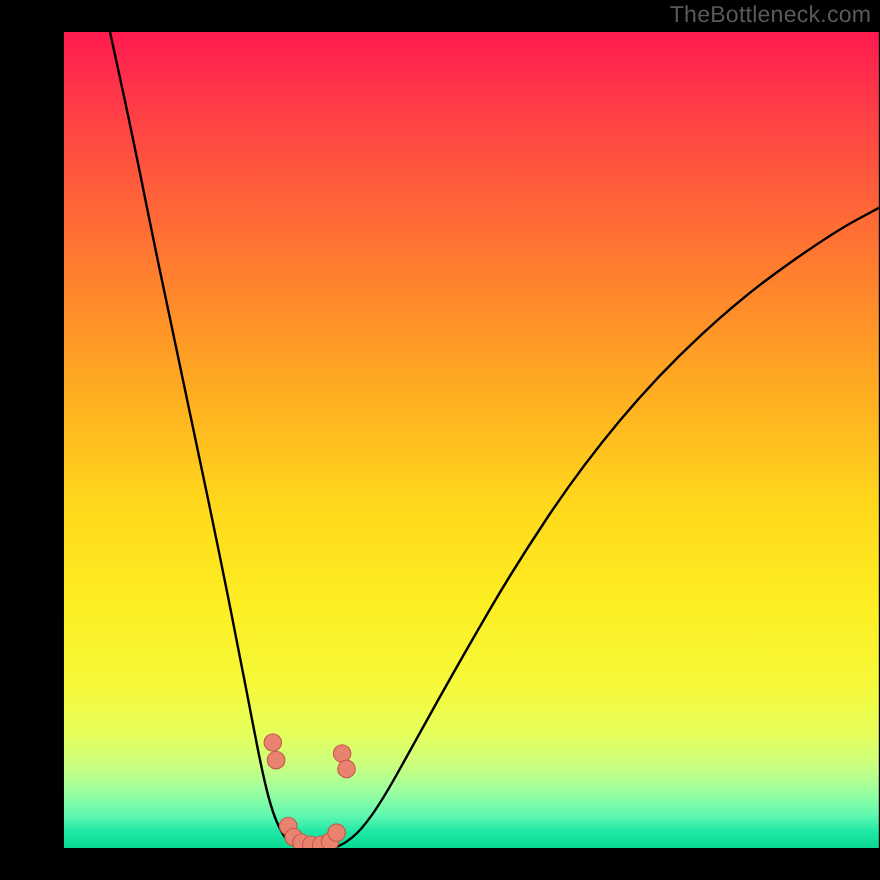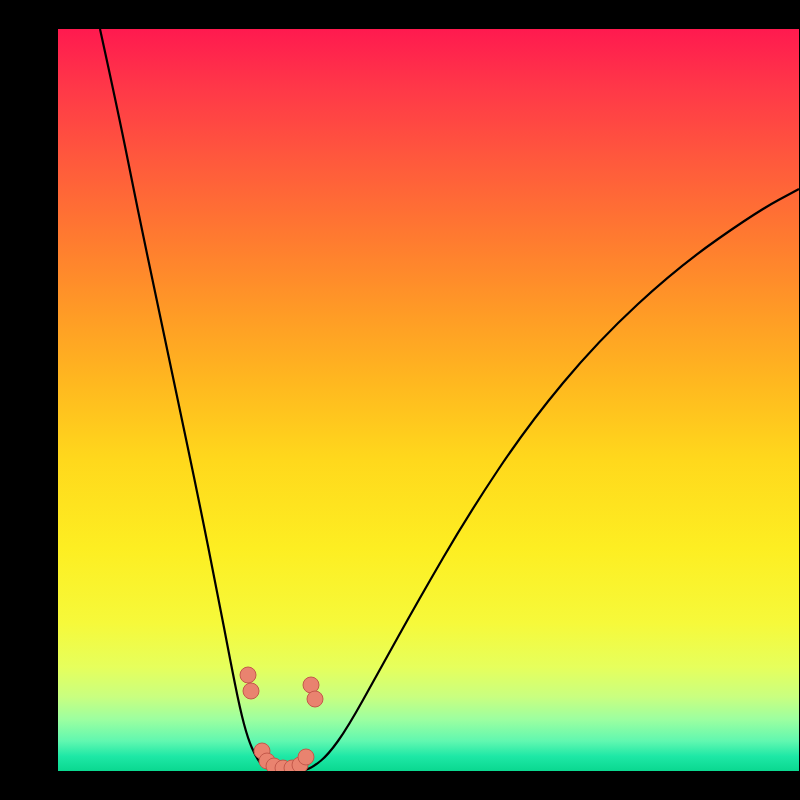--- a/index.html
+++ b/index.html
@@ -63,20 +63,21 @@
     position: absolute;
     inset: 0;
     width: 100%;
     height: 100%;
   }
 </style>
 </head>
 <body>
 
 <div class="frame">
+  <div class="watermark">TheBottleneck.com</div>
 
   <div class="plot-area">
     <div class="gradient"></div>
 
     <svg class="curves" viewBox="0 0 741 742" preserveAspectRatio="none">
       <path id="left-curve" fill="none" stroke="#000000" stroke-width="2.2" d="M42 0 Q60 82 70 132 Q80 182 90 229.5 Q100 277 110 324.5 Q120 372 130 419.5 Q140 467 150 517 Q160 567 166 598.5 Q172 630 177 655 Q182 680 186 695 Q190 710 194 719 Q198 728 201 732 Q204 736 207 738 Q210 740 213 741 Q216 742 219 742 T222 742"></path>
       <path id="right-curve" fill="none" stroke="#000000" stroke-width="2.2" d="M235 742 Q245 742 250 740 Q255 738 262.5 732 Q270 726 280 712 Q290 698 305 671 Q320 644 340 608 Q360 572 385 529 Q410 486 440 441 Q470 396 505 354 Q540 312 580 275 Q620 238 660 210 Q700 182 720.5 171 T741 160"></path>
       <g id="markers">
           <circle cx="190" cy="646" r="8" fill="#e9836f" stroke="#c4594b" stroke-width="1"></circle>
           <circle cx="193" cy="662" r="8" fill="#e9836f" stroke="#c4594b" stroke-width="1"></circle>

